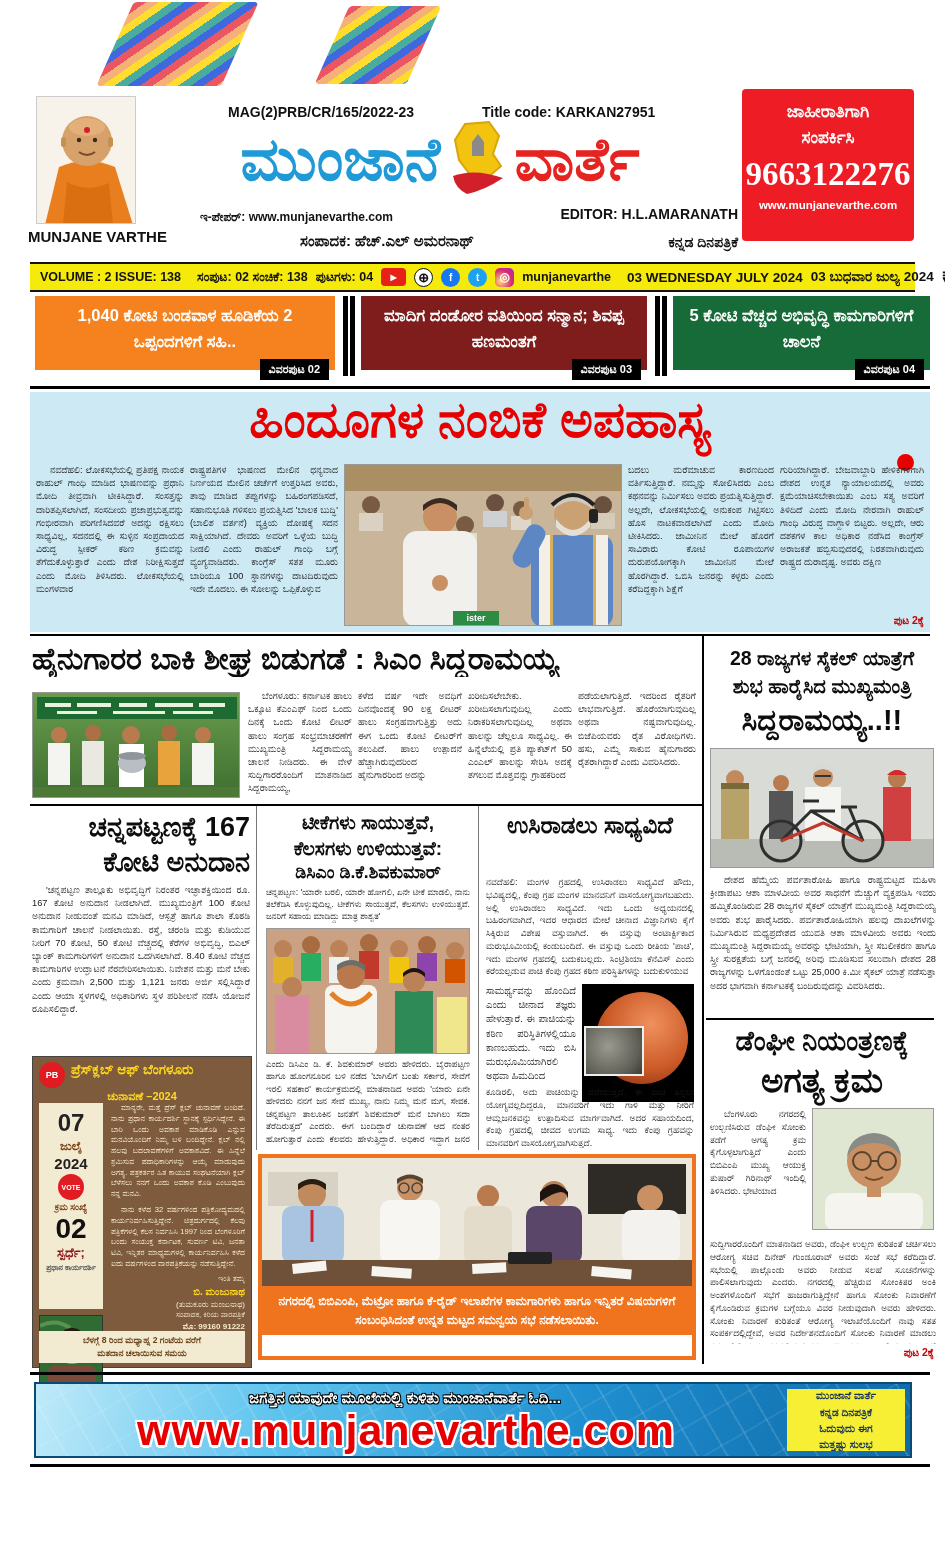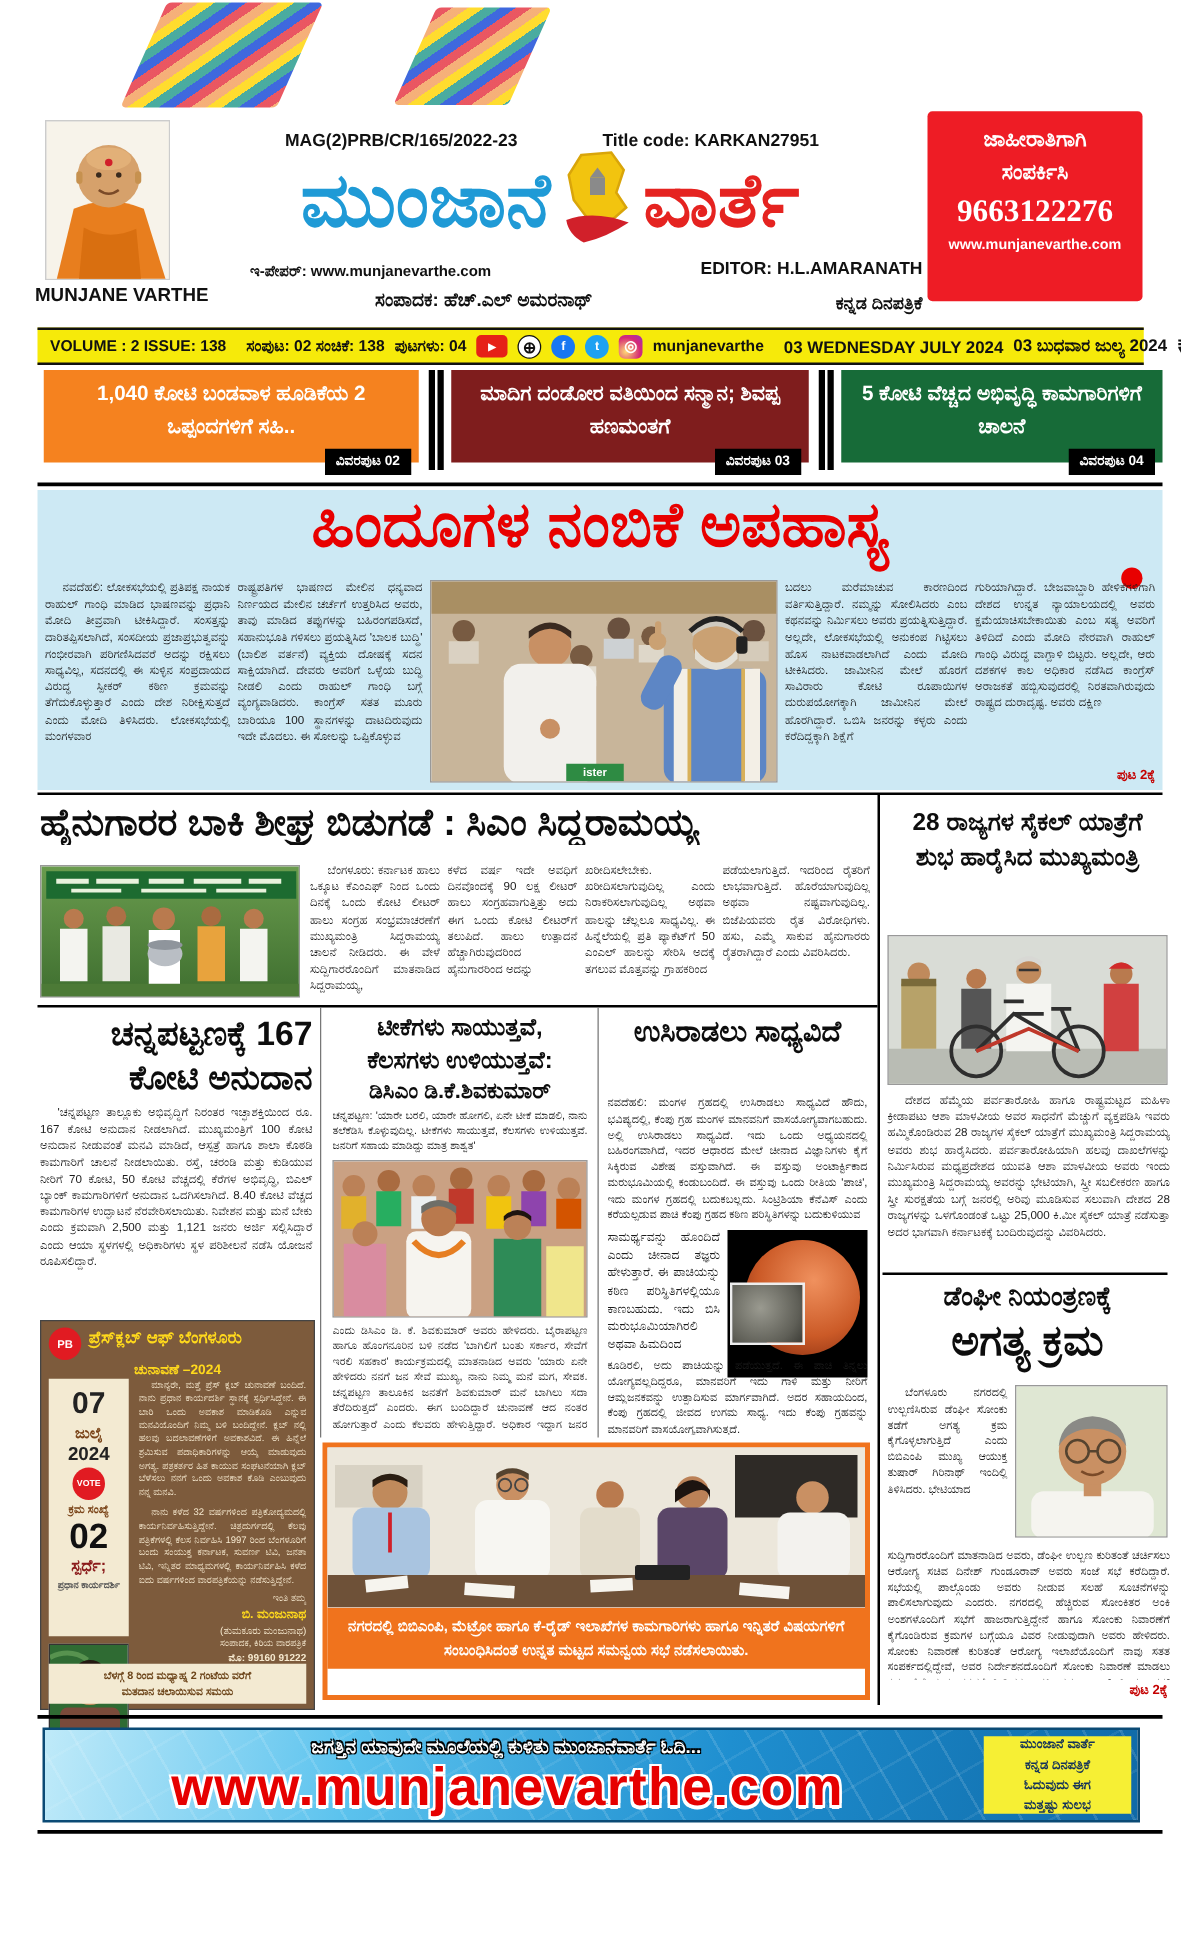--- a/index.html
+++ b/index.html
@@ -10,21 +10,21 @@
   .decor{background:repeating-linear-gradient(135deg,#e63946 0 9px,#f4a261 9px 18px,#ffd60a 18px 27px,#2a9d8f 27px 36px,#1d4ed8 36px 45px);
          transform:skewX(-24deg);opacity:.85;border-radius:4px;}
   
   .regline{font-size:14px;font-weight:bold;color:#111;}
   .title-row{display:flex;align-items:center;justify-content:center;}
   .t-blue{font-size:60px;font-weight:800;color:#1f9ad6;line-height:1;}
   .t-red{font-size:60px;font-weight:800;color:#e52320;line-height:1;}
   .small-bold{font-weight:bold;color:#111;}
   .adbox{background:#ee1c25;color:#fff;text-align:center;border-radius:4px;padding-top:10px;box-sizing:border-box;}
   .adbox .l1{font-size:17px;font-weight:bold;line-height:1.5;}
-  .adbox .ph{font-size:25px;font-weight:800;font-family:"Liberation Serif",serif;margin:6px 0 6px;}
+  .adbox .ph{font-size:33px;font-weight:800;font-family:"Liberation Serif",serif;margin:6px 0 6px;}
   .adbox .st{font-size:11.5px;font-weight:bold;}
   
   .infobar{background:#f6ea0a;border-top:2px solid #111;border-bottom:2px solid #111;
            display:flex;align-items:center;gap:8px;padding:0 10px;box-sizing:border-box;}
   .infobar .seg{font-weight:bold;font-size:12.5px;color:#111;white-space:nowrap;}
   .vsep{width:1px;height:18px;background:#111;}
   .ic{width:19px;height:19px;border-radius:50%;display:flex;align-items:center;justify-content:center;
       color:#fff;font-size:10px;font-weight:bold;flex:none;}
   .yt{width:25px;height:18px;border-radius:4px;background:#e62117;color:#fff;font-size:8px;}
   .gl{background:#fff;color:#111;border:1.5px solid #111;font-size:13px;box-sizing:border-box;}
@@ -273,20 +273,21 @@
   <div class="bt" style="left:358px;top:690px;width:104px;height:112px;">ಕಳೆದ ವರ್ಷ ಇದೇ ಅವಧಿಗೆ ದಿನವೊಂದಕ್ಕೆ 90 ಲಕ್ಷ ಲೀಟರ್ ಹಾಲು ಸಂಗ್ರಹವಾಗುತ್ತಿತ್ತು ಅದು ಈಗ ಒಂದು ಕೋಟಿ ಲೀಟರ್‌ಗೆ ತಲುಪಿದೆ. ಹಾಲು ಉತ್ಪಾದನೆ ಹೆಚ್ಚಾಗಿರುವುದರಿಂದ ಹೈನುಗಾರರಿಂದ ಅದನ್ನು</div>
   <div class="bt" style="left:468px;top:690px;width:104px;height:112px;">ಖರೀದಿಸಲೇಬೇಕು. ಖರೀದಿಸಲಾಗುವುದಿಲ್ಲ ಎಂದು ನಿರಾಕರಿಸಲಾಗುವುದಿಲ್ಲ ಅಥವಾ ಹಾಲನ್ನು ಚೆಲ್ಲಲೂ ಸಾಧ್ಯವಿಲ್ಲ. ಈ ಹಿನ್ನೆಲೆಯಲ್ಲಿ ಪ್ರತಿ ಪ್ಯಾಕೆಟ್‌ಗೆ 50 ಎಂಎಲ್ ಹಾಲನ್ನು ಸೇರಿಸಿ ಅದಕ್ಕೆ ತಗಲುವ ಮೊತ್ತವನ್ನು ಗ್ರಾಹಕರಿಂದ</div>
   <div class="bt" style="left:578px;top:690px;width:118px;height:112px;">ಪಡೆಯಲಾಗುತ್ತಿದೆ. ಇದರಿಂದ ರೈತರಿಗೆ ಲಾಭವಾಗುತ್ತಿದೆ. ಹೊರೆಯಾಗುವುದಿಲ್ಲ ಅಥವಾ ನಷ್ಟವಾಗುವುದಿಲ್ಲ. ಬಿಜೆಪಿಯವರು ರೈತ ವಿರೋಧಿಗಳು. ಹಸು, ಎಮ್ಮೆ ಸಾಕುವ ಹೈನುಗಾರರು ರೈತರಾಗಿದ್ದಾರೆ ಎಂದು ವಿವರಿಸಿದರು.</div>
 
   <div class="rule" style="left:30px;top:804px;width:672px;height:2px;"></div>
   <div class="rule" style="left:702px;top:636px;width:2px;height:728px;"></div>
 
   <div class="abs" style="left:710px;top:644px;width:224px;text-align:center;">
     <div class="hl-black" style="font-size:19.5px;line-height:1.45;">28 ರಾಜ್ಯಗಳ ಸೈಕಲ್ ಯಾತ್ರೆಗೆ</div>
     <div class="hl-black" style="font-size:19.5px;line-height:1.45;">ಶುಭ ಹಾರೈಸಿದ ಮುಖ್ಯಮಂತ್ರಿ</div>
+    <div class="hl-black" style="font-size:29px;margin-top:3px;">ಸಿದ್ದರಾಮಯ್ಯ..!!</div>
   </div>
 
   <div class="photo" style="left:710px;top:748px;width:224px;height:120px;">
     <svg width="224" height="120" viewBox="0 0 224 120">
       <rect width="224" height="120" fill="#d9dcd6"></rect>
       <rect y="90" width="224" height="30" fill="#b9bcb4"></rect>
       <g>
         <circle cx="24" cy="30" r="9" fill="#c08a5c"></circle>
           <rect x="10" y="38" width="28" height="52" fill="#b7a269"></rect>
           <rect x="10" y="34" width="28" height="6" fill="#7a6a3a"></rect>
@@ -309,21 +310,21 @@
           <path d="M70 92 L112 74 L152 92"></path>
         </g>
     </svg>
   </div>
 
   <div class="bt bt-ind" style="left:710px;top:874px;width:226px;height:138px;">ದೇಶದ ಹೆಮ್ಮೆಯ ಪರ್ವತಾರೋಹಿ ಹಾಗೂ ರಾಷ್ಟ್ರಮಟ್ಟದ ಮಹಿಳಾ ಕ್ರೀಡಾಪಟು ಆಶಾ ಮಾಳವೀಯ ಅವರ ಸಾಧನೆಗೆ ಮೆಚ್ಚುಗೆ ವ್ಯಕ್ತಪಡಿಸಿ ಇವರು ಹಮ್ಮಿಕೊಂಡಿರುವ 28 ರಾಜ್ಯಗಳ ಸೈಕಲ್ ಯಾತ್ರೆಗೆ ಮುಖ್ಯಮಂತ್ರಿ ಸಿದ್ದರಾಮಯ್ಯ ಅವರು ಶುಭ ಹಾರೈಸಿದರು. ಪರ್ವತಾರೋಹಿಯಾಗಿ ಹಲವು ದಾಖಲೆಗಳನ್ನು ನಿರ್ಮಿಸಿರುವ ಮಧ್ಯಪ್ರದೇಶದ ಯುವತಿ ಆಶಾ ಮಾಳವೀಯ ಅವರು ಇಂದು ಮುಖ್ಯಮಂತ್ರಿ ಸಿದ್ದರಾಮಯ್ಯ ಅವರನ್ನು ಭೇಟಿಯಾಗಿ, ಸ್ತ್ರೀ ಸಬಲೀಕರಣ ಹಾಗೂ ಸ್ತ್ರೀ ಸುರಕ್ಷತೆಯ ಬಗ್ಗೆ ಜನರಲ್ಲಿ ಅರಿವು ಮೂಡಿಸುವ ಸಲುವಾಗಿ ದೇಶದ 28 ರಾಜ್ಯಗಳನ್ನು ಒಳಗೊಂಡಂತೆ ಒಟ್ಟು 25,000 ಕಿ.ಮೀ ಸೈಕಲ್ ಯಾತ್ರೆ ನಡೆಸುತ್ತಾ ಅದರ ಭಾಗವಾಗಿ ಕರ್ನಾಟಕಕ್ಕೆ ಬಂದಿರುವುದನ್ನು ವಿವರಿಸಿದರು.</div>
 
   <div class="rule" style="left:706px;top:1018px;width:228px;height:2px;"></div>
 
   <div class="abs" style="left:710px;top:1026px;width:224px;text-align:center;">
-    <div class="hl-black" style="font-size:21px;text-align:center;">ಡೆಂಘೀ ನಿಯಂತ್ರಣಕ್ಕೆ</div>
+    <div class="hl-black" style="font-size:27px;text-align:center;">ಡೆಂಘೀ ನಿಯಂತ್ರಣಕ್ಕೆ</div>
     <div class="hl-black" style="font-size:34px;margin-top:4px;">ಅಗತ್ಯ ಕ್ರಮ</div>
   </div>
 
   <div class="photo" style="left:812px;top:1108px;width:122px;height:122px;">
     <svg width="122" height="122" viewBox="0 0 122 122">
       <rect width="122" height="122" fill="#dfe7d3"></rect>
       <rect x="12" y="84" width="98" height="38" rx="10" fill="#f5f4ef"></rect>
       <rect x="54" y="74" width="14" height="14" fill="#c99063"></rect>
       <circle cx="61" cy="52" r="27" fill="#c99063"></circle>
       <path d="M34 48 Q36 26 61 24 Q86 26 88 48 Q80 34 61 34 Q42 34 34 48 Z" fill="#8a8a86"></path>

